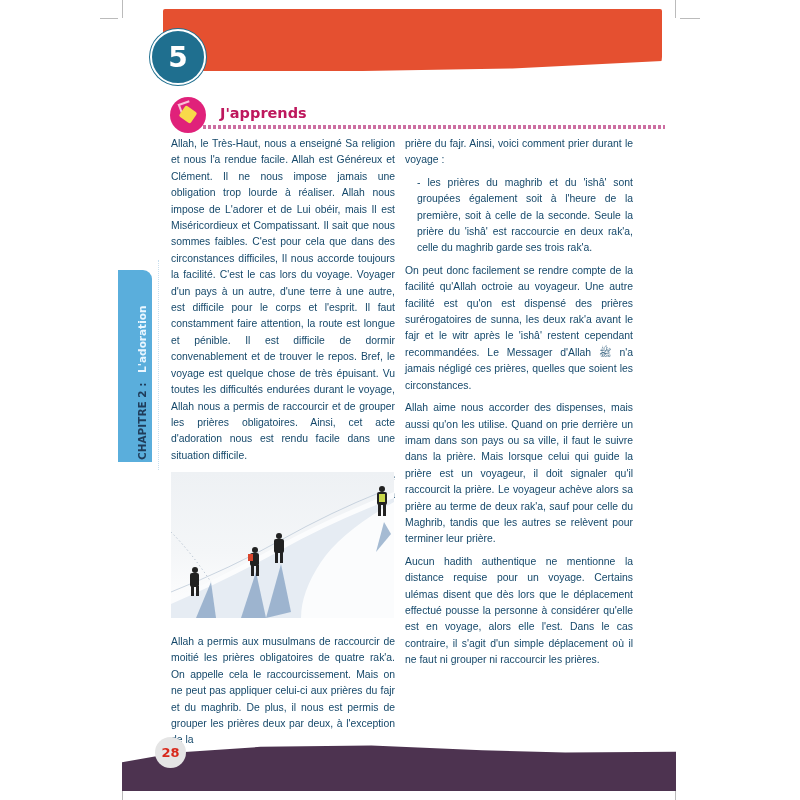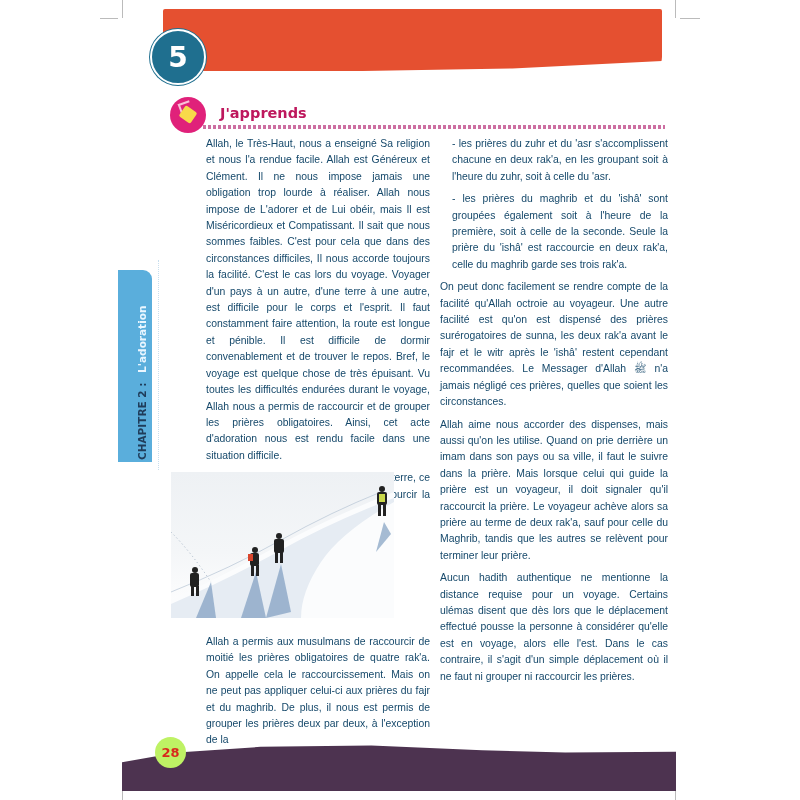--- a/index.html
+++ b/index.html
@@ -19,40 +19,40 @@
     background:#e0217a; }
   .learn-icon .paper { position:absolute; left:11px; top:11px; width:14px; height:13px; background:#f8d94a;
     transform:rotate(35deg); border-radius:2px; }
   .learn-icon .rays { position:absolute; left:9px; top:5px; width:10px; height:8px;
     border-top:2px solid #f9c0d8; border-left:2px solid #f9c0d8; transform:rotate(-20deg); }
   .learn-title { position:absolute; left:220px; top:105px; font-family:"DejaVu Sans", sans-serif;
     font-weight:bold; font-size:14.5px; color:#be185d; }
   .wavy { position:absolute; left:203px; top:125px; width:462px; height:4px;
     background: repeating-linear-gradient(90deg, #c04a8a 0 3px, transparent 3px 5px); opacity:0.8; }
   .col { position:absolute; font-family:"Liberation Sans", sans-serif; font-size:10.4px;
-    line-height:16.4px; color:#15486a; text-align:justify; hyphens:auto;margin-left:35px; }
+    line-height:16.4px; color:#15486a; text-align:justify; hyphens:auto; }
   .col p { margin:0 0 6px 0; }
   .col p.indent { padding-left:12px; }
   .left-col { left:171px; top:136px; width:224px; }
   .right-col { left:405px; top:136px; width:228px; }
   .left-col-bottom { left:171px; top:634px; width:224px; }
   .chapter-tab { position:absolute; left:118px; top:270px; width:34px; height:192px;
     background:#5aaedc; border-radius:0 9px 0 0; }
   .chapter-label { position:absolute; left:136px; top:460px; transform-origin:0 0; transform:rotate(-90deg);
     white-space:nowrap; font-family:"DejaVu Sans", sans-serif; font-size:10.5px; font-weight:bold; }
   .chapter-label .ch { color:#1f3c5a; }
   .chapter-label .sub { color:#eaf6ff; font-weight:bold; margin-left:6px; }
   .dotted-guide { position:absolute; left:158px; top:260px; width:0; height:210px;
     border-left:1px dotted #c9dfee; }
   .photo { position:absolute; left:171px; top:472px; width:223px; height:146px; overflow:hidden;
     background:linear-gradient(180deg,#eef1f4 0%, #f4f6f8 55%, #ffffff 100%); }
   .footer-band { position:absolute; left:122px; top:743px; width:554px; height:48px; background:#4d3350;
     clip-path: polygon(0 40%, 10% 20%, 25% 8%, 45% 5%, 65% 15%, 80% 20%, 100% 18%, 100% 100%, 0 100%); }
   .page-num { position:absolute; left:155px; top:737px; width:31px; height:31px; border-radius:50%;
-    background:#bef264; color:#d8291c; font-family:"DejaVu Sans", sans-serif; font-weight:bold; font-size:13px;
+    background:#e5e5e5; color:#d8291c; font-family:"DejaVu Sans", sans-serif; font-weight:bold; font-size:13px;
     display:flex; align-items:center; justify-content:center; }
 </style>
 </head>
 <body>
 
 <div class="crop" style="left:122px;top:0;width:1px;height:18px;"></div>
 <div class="crop" style="left:675px;top:0;width:1px;height:18px;"></div>
 <div class="crop" style="left:100px;top:18px;width:18px;height:1px;"></div>
 <div class="crop" style="left:680px;top:18px;width:20px;height:1px;"></div>
 <div class="crop" style="left:122px;top:785px;width:1px;height:15px;"></div>
@@ -112,21 +112,21 @@
     <rect x="77" y="82" width="5" height="7" fill="#d9452c"></rect>
     <rect x="208" y="22" width="6" height="8" fill="#c9d84a"></rect>
   </svg>
 </div>
 
 <div class="col left-col-bottom">
   <p>Allah a permis aux musulmans de raccourcir de moitié les prières obligatoires de quatre rak'a. On appelle cela le raccourcissement. Mais on ne peut pas appliquer celui-ci aux prières du fajr et du maghrib. De plus, il nous est permis de grouper les prières deux par deux, à l'exception de la</p>
 </div>
 
 <div class="col right-col">
-  <p class="indent">- les prières du zuhr et du 'asr s'accomplissent chacune en deux rak'a, en les groupant soit à l'heure du zuhr, soit à celle du 'asr.</p>
+  <p>prière du fajr. Ainsi, voici comment prier durant le voyage :</p>
   <p class="indent">- les prières du maghrib et du 'ishâ' sont groupées également soit à l'heure de la première, soit à celle de la seconde. Seule la prière du 'ishâ' est raccourcie en deux rak'a, celle du maghrib garde ses trois rak'a.</p>
   <p>On peut donc facilement se rendre compte de la facilité qu'Allah octroie au voyageur. Une autre facilité est qu'on est dispensé des prières surérogatoires de sunna, les deux rak'a avant le fajr et le witr après le 'ishâ' restent cependant recommandées. Le Messager d'Allah ﷺ n'a jamais négligé ces prières, quelles que soient les circonstances.</p>
   <p>Allah aime nous accorder des dispenses, mais aussi qu'on les utilise. Quand on prie derrière un imam dans son pays ou sa ville, il faut le suivre dans la prière. Mais lorsque celui qui guide la prière est un voyageur, il doit signaler qu'il raccourcit la prière. Le voyageur achève alors sa prière au terme de deux rak'a, sauf pour celle du Maghrib, tandis que les autres se relèvent pour terminer leur prière.</p>
   <p>Aucun hadith authentique ne mentionne la distance requise pour un voyage. Certains ulémas disent que dès lors que le déplacement effectué pousse la personne à considérer qu'elle est en voyage, alors elle l'est. Dans le cas contraire, il s'agit d'un simple déplacement où il ne faut ni grouper ni raccourcir les prières.</p>
 </div>
 
 <div class="footer-band"></div>
 <div class="page-num">28</div>
 
 </body></html>

